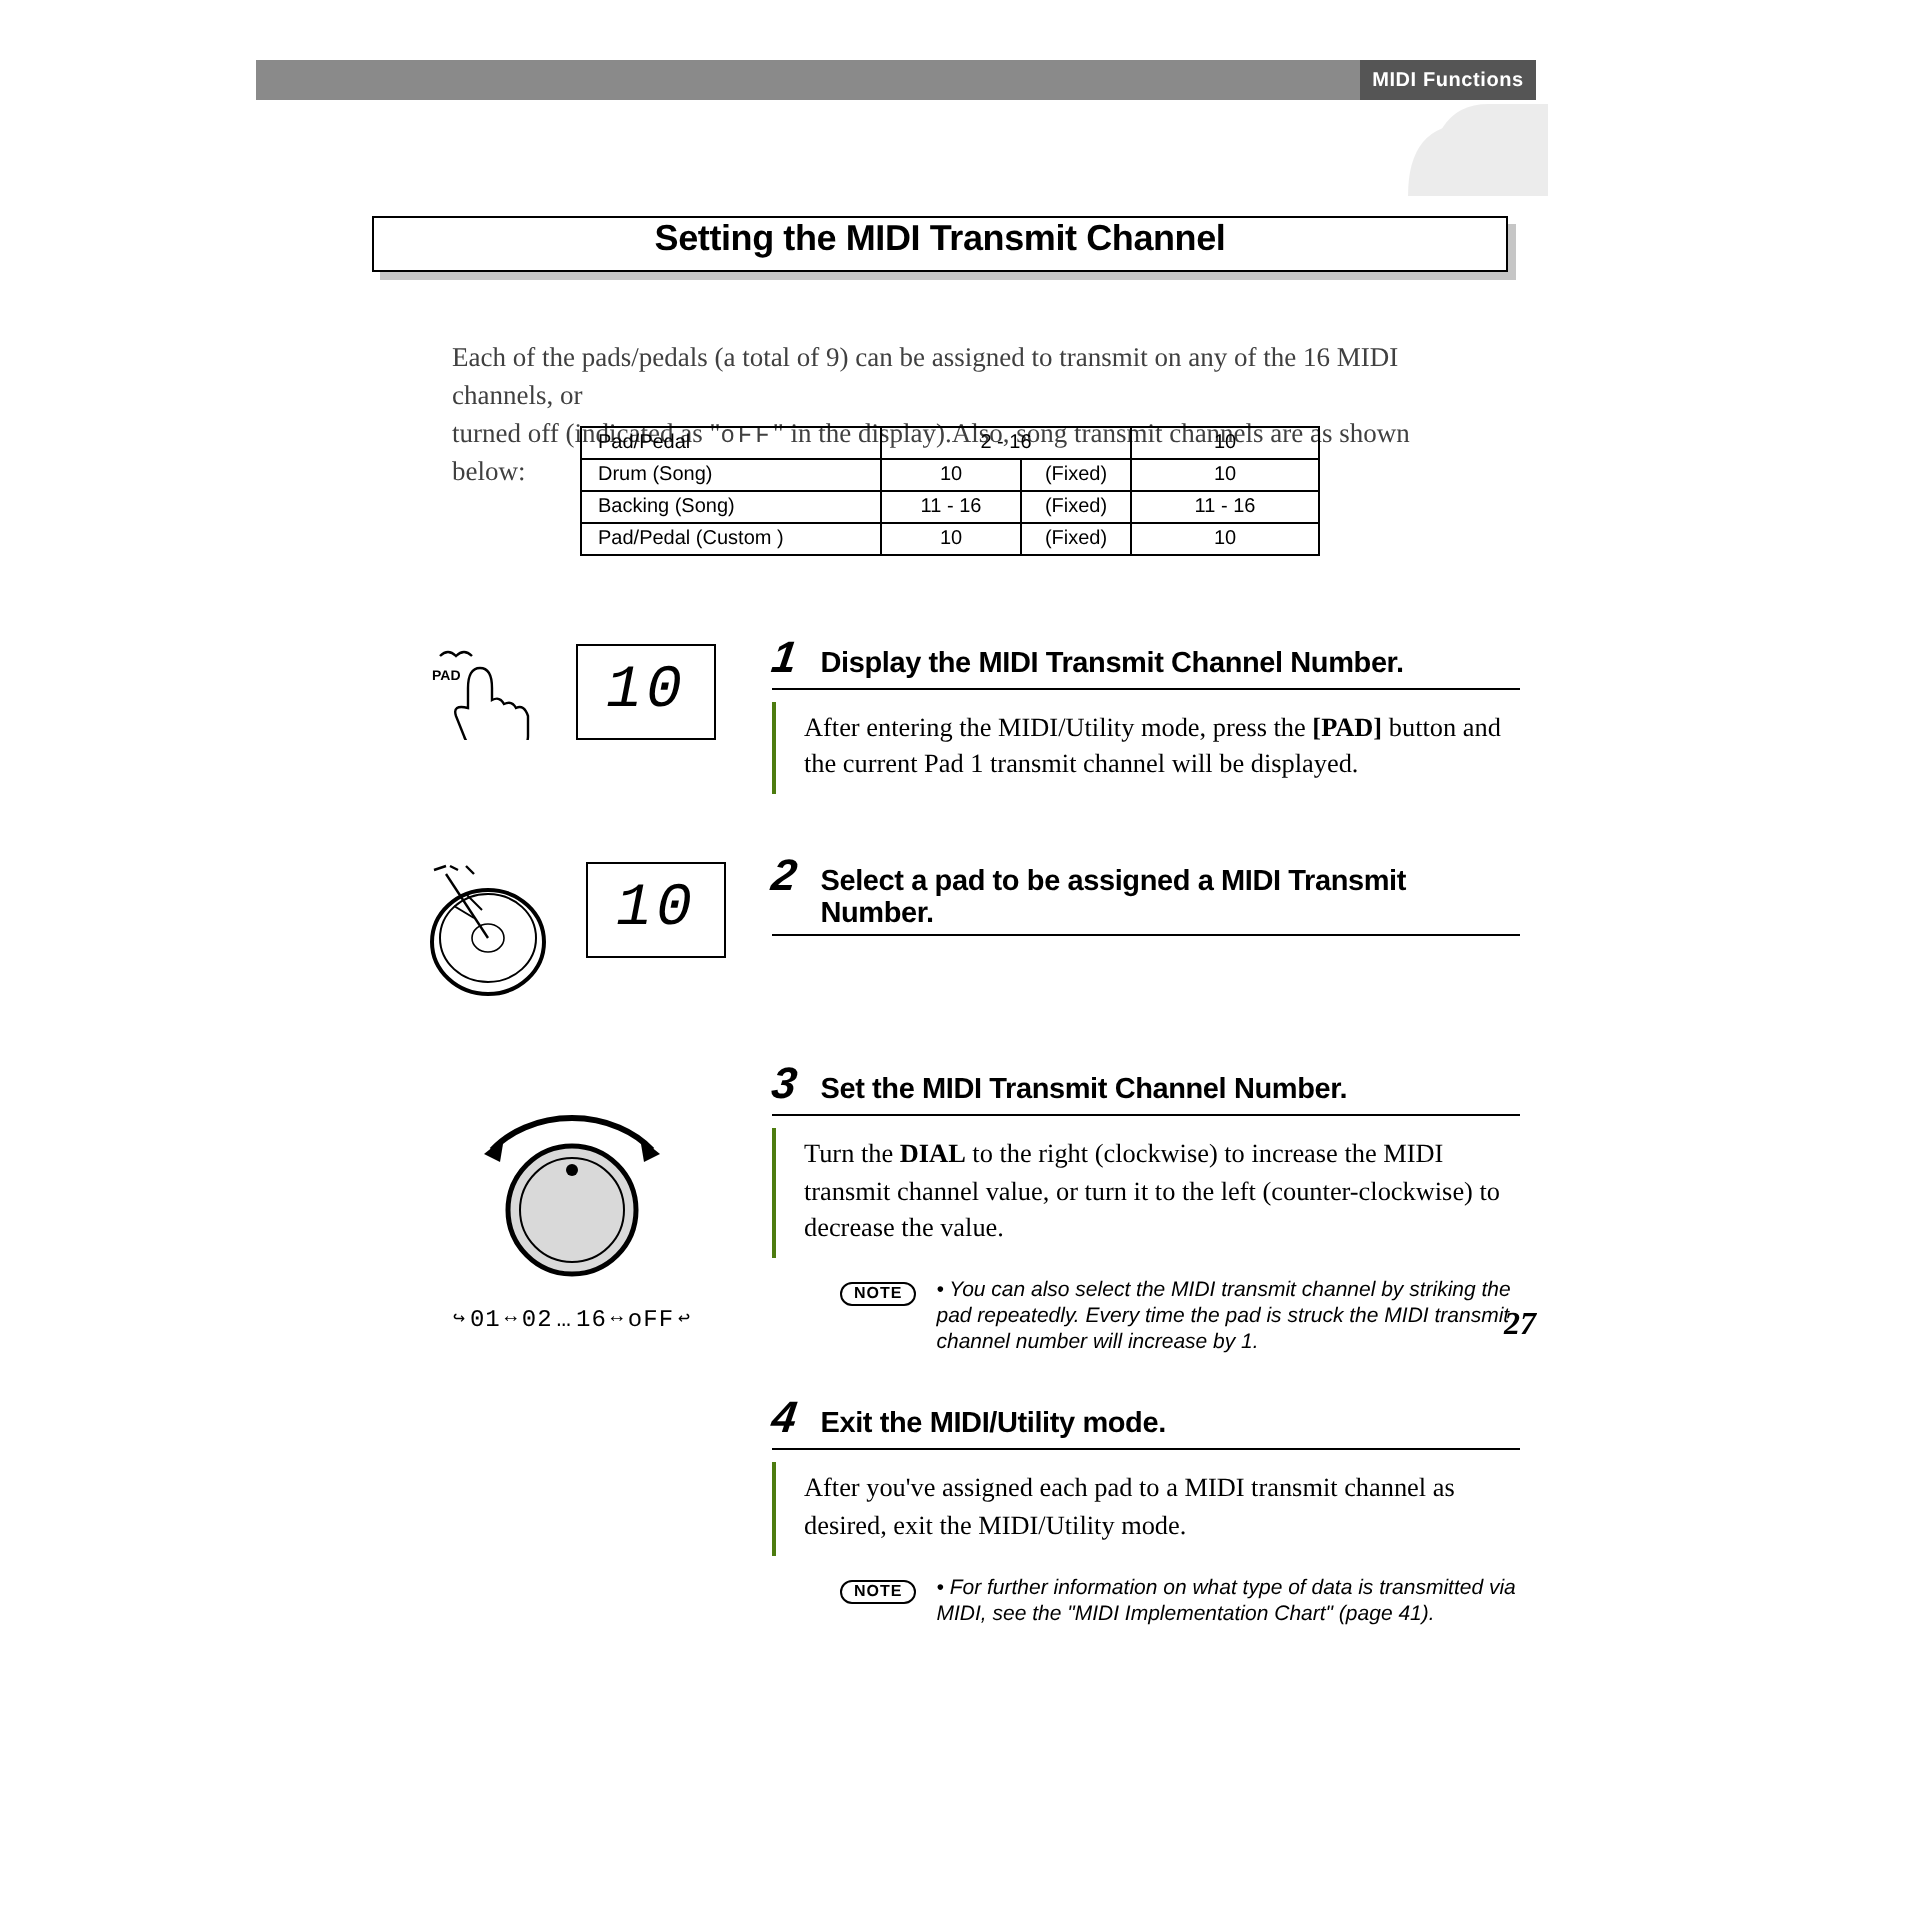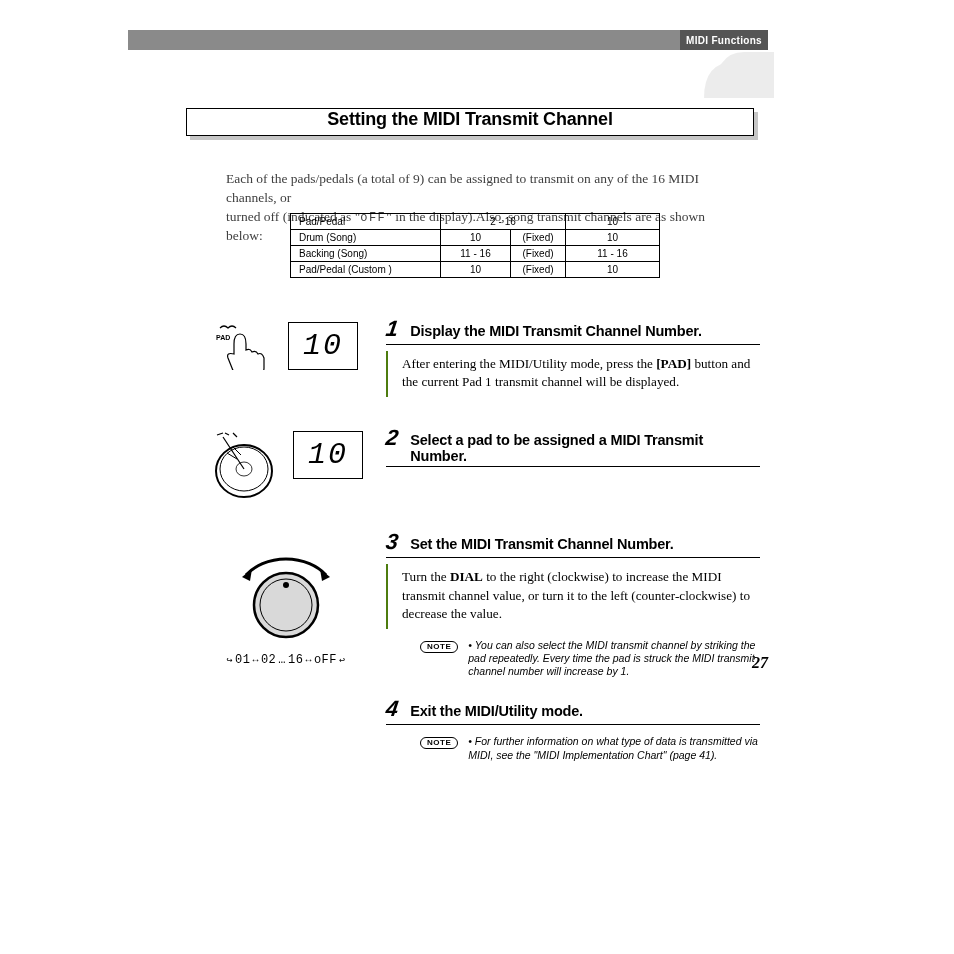--- a/index.html
+++ b/index.html
@@ -277,20 +277,23 @@
     </div>
   </div>
 
   <div class="step vspace-sm">
     <div class="step-left"></div>
     <div class="step-right">
       <div class="step-head">
         <span class="step-num">4</span>
         <span class="step-title">Exit the MIDI/Utility mode.</span>
       </div>
+      <div class="step-body">
+        <span>After you've assigned each pad to a MIDI transmit channel as desired, exit the MIDI/Utility mode.</span>
+      </div>
       <div class="note-row">
         <span class="note-badge">NOTE</span>
         <span class="note-text">For further information on what type of data is transmitted via MIDI, see the "MIDI Implementation Chart" (page 41).</span>
       </div>
     </div>
   </div>
 
 </div>
 
 <div class="page-num">27</div>

